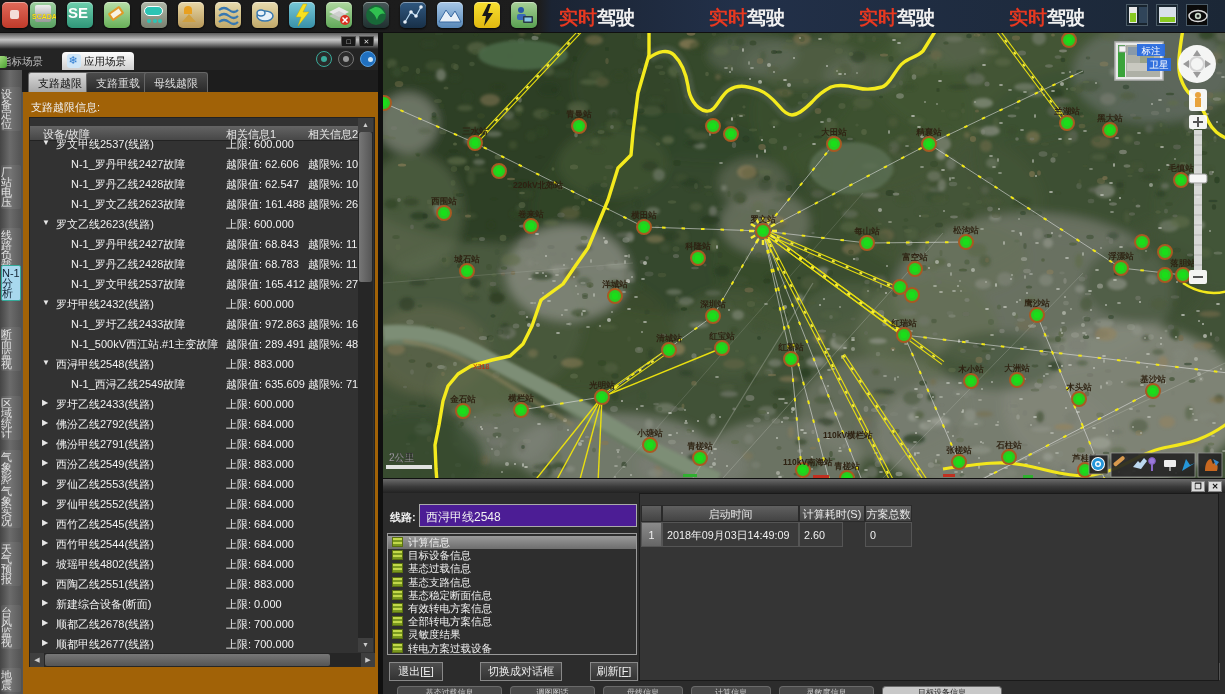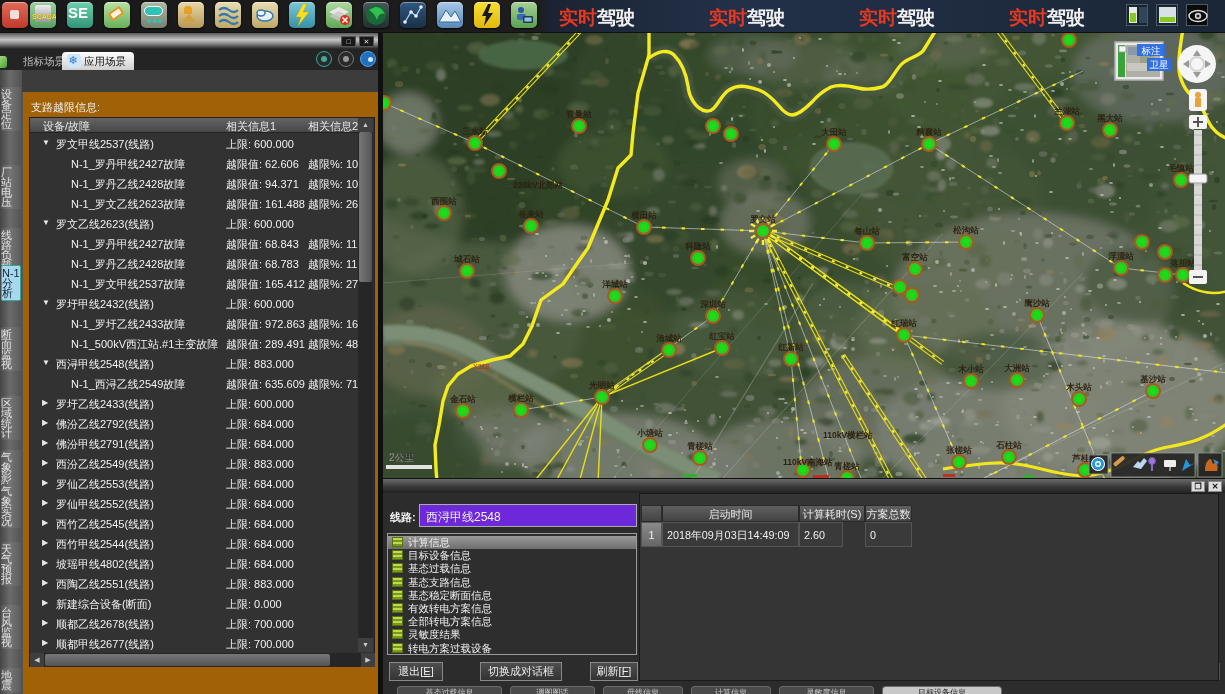--- a/index.html
+++ b/index.html
@@ -20,21 +20,21 @@
 .snow:before { content:"\2744"; position:absolute; left:1.5px; top:0px; font-size:11px; color:#2878d0; }
 .gico { position:absolute; left:-7px; top:4px; width:12px; height:12px; border-radius:3px; background:linear-gradient(135deg,#b8e890,#48a030); }
 .cbtn { position:absolute; top:2px; width:16px; height:16px; border:1px solid #777; border-radius:50%; background:#2a2a2a; }
 .cbtn i { position:absolute; left:4px; top:4px; width:6px; height:6px; border-radius:50%; }
 #lsub { position:absolute; left:22px; top:37px; width:356px; height:22px; background:#1d1d1d; }
 .stab { position:absolute; top:2px; height:20px; padding:3px 9px; font-size:11px; color:#ddd; background:linear-gradient(180deg,#4a4a4a,#2a2a2a); border:1px solid #666; border-bottom:none; border-radius:3px 3px 0 0; }
 .stab.on { background:linear-gradient(180deg,#d8d8d8,#a8a8a8); color:#111; }
 #lbody { position:absolute; left:22px; top:59px; width:356px; height:650px; background:#a16207; border-left:1px solid #555; }
 #linfo { position:absolute; left:8px; top:8px; font-size:11px; color:#eee; }
 #ltable { position:absolute; left:6px; top:25px; width:346px; height:550px; background:#323232; border:1px solid #222; }
-#lthead { position:absolute; left:0; top:0; width:330px; height:15px; background:linear-gradient(180deg,#646464,#474747); border-bottom:1px solid #222; }
+#lthead { position:absolute; left:0; top:8px; width:330px; height:15px; background:linear-gradient(180deg,#646464,#474747); border-bottom:1px solid #222; }
 #lthead span { position:absolute; top:1px; font-size:11px; color:#e8e8e8; }
 #lrows { position:absolute; left:0; top:16px; width:330px; }
 .row { position:relative; height:20px; font-size:11px; color:#f2f2f2; white-space:nowrap; }
 .row .arr { position:absolute; left:12px; top:4px; font-size:8px; color:#e8e8e8; }
 .row.parent .c1 { position:absolute; left:26px; top:3px; }
 .row.child .c1 { position:absolute; left:41px; top:3px; }
 .row .c2 { position:absolute; left:196px; top:3px; }
 .row .c3 { position:absolute; left:278px; top:3px; }
 #vscroll { position:absolute; right:1px; top:0px; width:15px; height:534px; background:#262626; }
 #vscroll .thumb { position:absolute; left:1px; top:14px; width:13px; height:150px; background:linear-gradient(90deg,#777,#555); border-radius:2px; }
@@ -45,21 +45,21 @@
 #refresh { position:absolute; right:10px; bottom:4px; width:62px; height:20px; background:linear-gradient(180deg,#5a5a5a,#383838); border:1px solid #777; color:#eee; font-size:11px; text-align:center; line-height:18px; }
 #sidestrip { position:absolute; left:0; top:37px; width:22px; height:657px; background:linear-gradient(90deg,#454545,#6b6b6b 45%,#525252); }
 .sitem { position:absolute; left:1px; width:20px; font-size:11px; line-height:10px; color:#e2e2e2; text-align:left; padding:2px 0; background:linear-gradient(90deg,#565656,#757575 45%,#5c5c5c); border-radius:2px; }
 .sitem.active { background:#a8d8ee; color:#123; border:1px solid #3a9; }
 #map { position:absolute; left:383px; top:33px; width:842px; height:445px; background:#55663f; }
 #bwin { position:absolute; left:383px; top:479px; width:842px; height:215px; background:#2c2c2c; }
 #btitle { position:absolute; left:0; top:0; width:842px; height:14px; background:linear-gradient(180deg,#6a6a6a,#3a3a3a 55%,#222); }
 .bwbtn { position:absolute; top:1.5px; width:14px; height:11px; background:#ddd; border:1px solid #888; color:#111; font-size:8px; line-height:9px; text-align:center; font-weight:bold; }
 #bleft { position:absolute; left:4px; top:18px; width:252px; height:192px; }
 #linelbl { position:absolute; left:3px; top:13px; font-size:11px; color:#eee;font-weight:bold; }
-#lineinput { position:absolute; left:32px; top:7px; width:218px; height:23px; background:#6d28d9; border:1px solid #aaa; color:#f2f2f2; font-size:12px; padding:4px 6px 0 6px; }
+#lineinput { position:absolute; left:32px; top:7px; width:218px; height:23px; background:#4c1d95; border:1px solid #aaa; color:#f2f2f2; font-size:12px; padding:4px 6px 0 6px; }
 #blist { position:absolute; left:0px; top:36px; width:250px; height:122px; background:#2e2e2e; border:1px solid #999; padding-top:2px; }
 .bitem { position:relative; height:13.2px; font-size:10.5px; color:#f0f0f0; padding-left:20px; white-space:nowrap; }
 .bitem.sel { background:linear-gradient(180deg,#9a9a9a,#6e6e6e); }
 .bico { position:absolute; left:4px; top:1px; width:11px; height:10px; background:repeating-linear-gradient(180deg,#c2d84a 0,#c2d84a 2px,#7a9820 2px,#7a9820 4px); border:1px solid #5a7010; }
 .bbtn { position:absolute; top:165px; height:19px; background:linear-gradient(180deg,#4e4e4e,#333); border:1px solid #888; color:#eee; font-size:11px; text-align:center; line-height:17px; }
 #btable { position:absolute; left:256px; top:14px; width:580px; height:188px; background:#353535; border:1px solid #1a1a1a; }
 .th { position:absolute; top:11px; height:17px; background:linear-gradient(180deg,#606060,#434343); border:1px solid #2a2a2a; color:#e8e8e8; font-size:11px; text-align:center; line-height:16px; }
 .td { position:absolute; top:28px; height:25px; background:#3a3a3a; border:1px solid #555; color:#f0f0f0; font-size:10.8px; line-height:24px; padding-left:4px; white-space:nowrap; overflow:hidden; }
 #btabs { position:absolute; left:0px; top:207px; width:842px; height:8px; }
 .btab { position:absolute; top:0; height:8px; background:#4a4a4a; border:1px solid #6a6a6a; border-bottom:none; border-radius:4px 4px 0 0; color:#ccc; font-size:8px; text-align:center; overflow:hidden; line-height:12px; }
@@ -147,31 +147,36 @@
         <circle cx="11" cy="11" r="3.2" fill="#c8d8c8"></circle>
         <circle cx="11" cy="11" r="1.5" fill="#222"></circle>
       </svg></div>
   </div>
 <div id="lwin">
   <div id="ltitle">
     <div class="wbtn" style="right:22px">□</div>
     <div class="wbtn" style="right:4px">✕</div>
   </div>
   <div id="ltabs">
-    <div class="mtab" style="left:0px;padding-left:23px"><span class="gico" style="left:-5px"></span>指标场景</div>
+    <div class="mtab" style="left:0px;padding-left:1px"><span class="gico" style="left:-5px"></span>指标场景</div>
     <div class="mtab on" style="left:62px"><span class="snow"></span>应用场景</div>
     <div class="cbtn" style="left:316px;border-color:#3aaa9a">
         <i style="background:#3aaa9a"></i>
       </div>
     <div class="cbtn" style="left:338px">
         <i style="background:#999"></i>
       </div>
     <div class="cbtn" style="left:360px;background:#2070c0;border-color:#58a0e0">
         <i style="background:#cde6f8;left:7px;top:5px;width:5px;height:5px"></i>
       </div>
+  </div>
+  <div id="lsub">
+    <div class="stab on" style="left:6px">支路越限</div>
+    <div class="stab" style="left:64px">支路重载</div>
+    <div class="stab" style="left:122px">母线越限</div>
   </div>
   <div id="sidestrip">
       <div class="sitem" style="top:17px">设备<br>定位</div>
 <div class="sitem" style="top:95px">厂站<br>电压</div>
 <div class="sitem" style="top:158px">线路<br>负载<br>率</div>
 <div class="sitem active" style="top:195px">N-1<br>分析</div>
 <div class="sitem" style="top:257px">断面<br>监视</div>
 <div class="sitem" style="top:326px">区域<br>统计</div>
 <div class="sitem" style="top:380px">气象<br>影响</div>
 <div class="sitem" style="top:414px">气象<br>实况</div>
@@ -193,21 +198,21 @@
             <span class="c1">罗文甲线2537(线路)</span>
             <span class="c2">上限: 600.000</span>
           </div>
 <div class="row child">
             <span class="c1">N-1_罗丹甲线2427故障</span>
             <span class="c2">越限值: 62.606</span>
             <span class="c3">越限%: 10.4</span>
           </div>
 <div class="row child">
             <span class="c1">N-1_罗丹乙线2428故障</span>
-            <span class="c2">越限值: 94.371</span>
+            <span class="c2">越限值: 62.547</span>
             <span class="c3">越限%: 10.4</span>
           </div>
 <div class="row child">
             <span class="c1">N-1_罗文乙线2623故障</span>
             <span class="c2">越限值: 161.488</span>
             <span class="c3">越限%: 26.9</span>
           </div>
 <div class="row parent">
             <span class="arr">▼</span>
             <span class="c1">罗文乙线2623(线路)</span>

